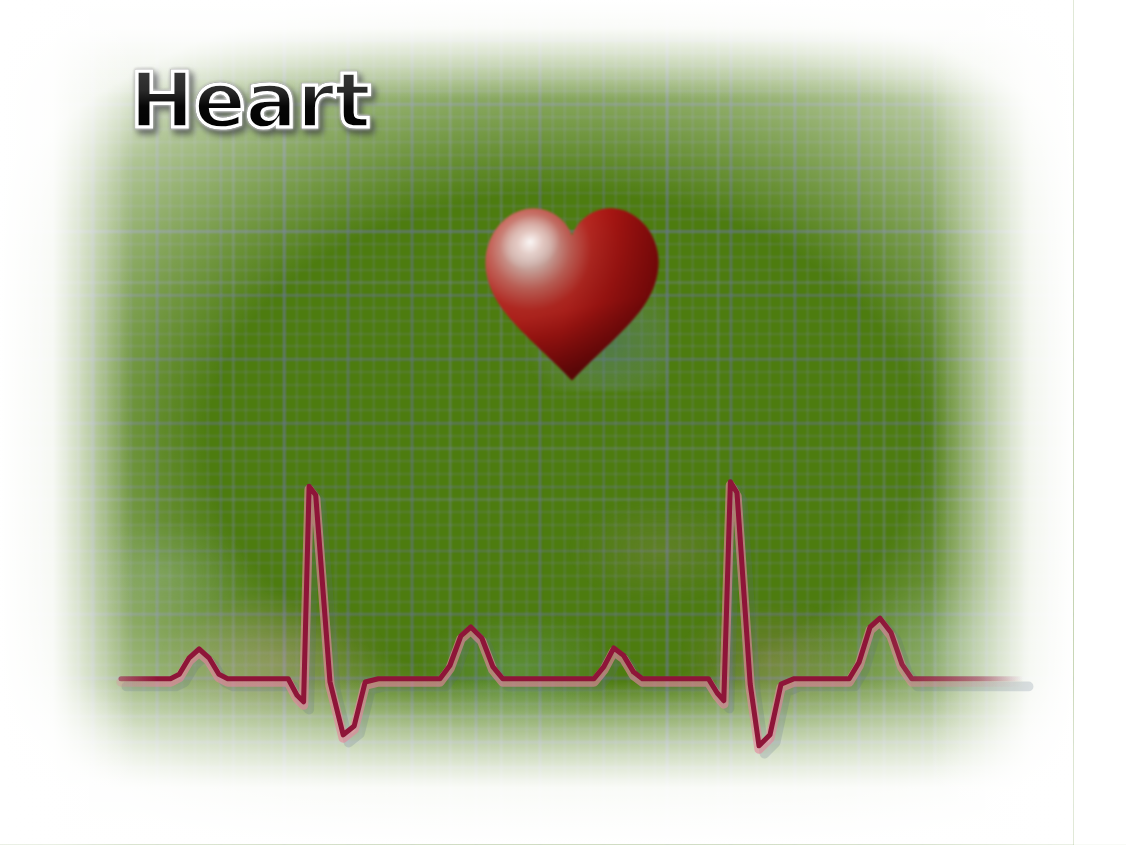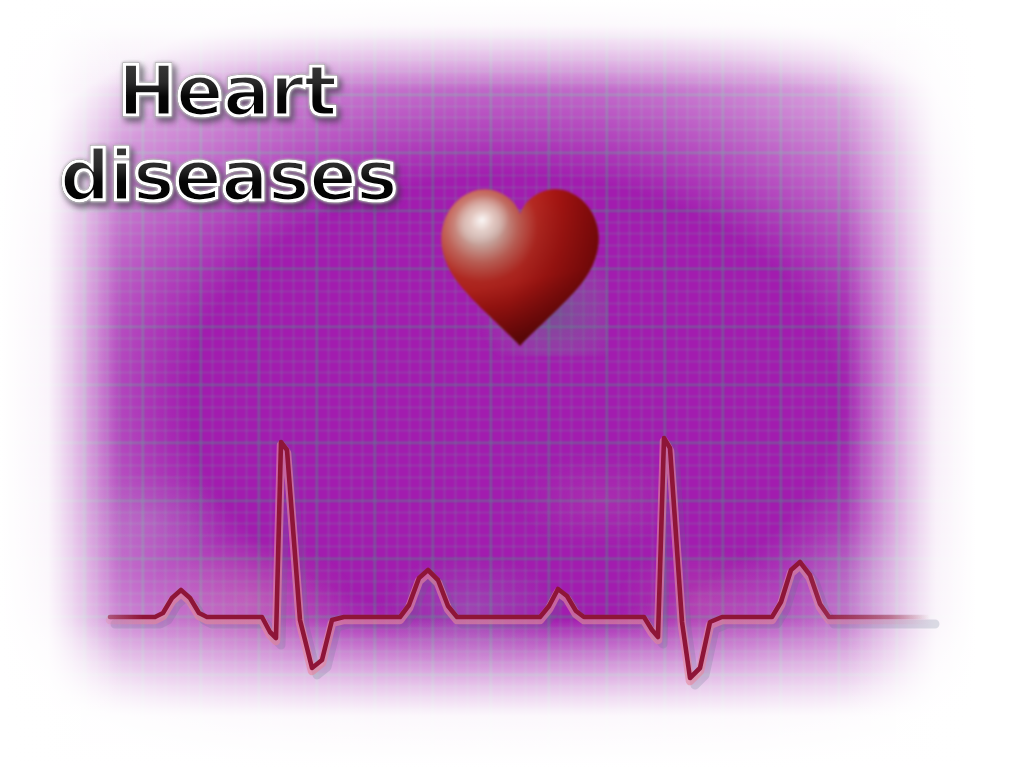--- a/index.html
+++ b/index.html
@@ -6,21 +6,21 @@
   html, body {
     margin: 0;
     padding: 0;
     background: #ffffff;
   }
   #stage {
     position: relative;
     width: 976px;
     height: 768px;
     overflow: hidden;
-    background: #a21caf;
+    background: #4d7c0f;
     font-family: "Liberation Sans", sans-serif;
   }
 
   
   .paper-layer {
     position: absolute;
     inset: 0;
     pointer-events: none;
   }
   
@@ -135,21 +135,20 @@
 
 <div id="stage">
 
   <div class="paper-layer grid-fine grid-blur"></div>
   <div class="paper-layer grid-major grid-blur"></div>
   <div class="paper-layer grid-tint grid-blur"></div>
   <div class="paper-vignette"></div>
 
   <div id="title-block">
     <div class="title-line l1">Heart</div>
-    <div class="title-line l2">diseases</div>
   </div>
 
   <div id="heart-wrap">
     <svg viewBox="0 0 176 186" width="176" height="186" xmlns="http://www.w3.org/2000/svg">
       <defs>
         <radialGradient id="heartBody" cx="26%" cy="24%" r="88%">
           <stop offset="0%" stop-color="#e9dbd6"></stop>
           <stop offset="13%" stop-color="#dcb6ad"></stop>
           <stop offset="26%" stop-color="#cf6b60"></stop>
           <stop offset="40%" stop-color="#c62e26"></stop>

